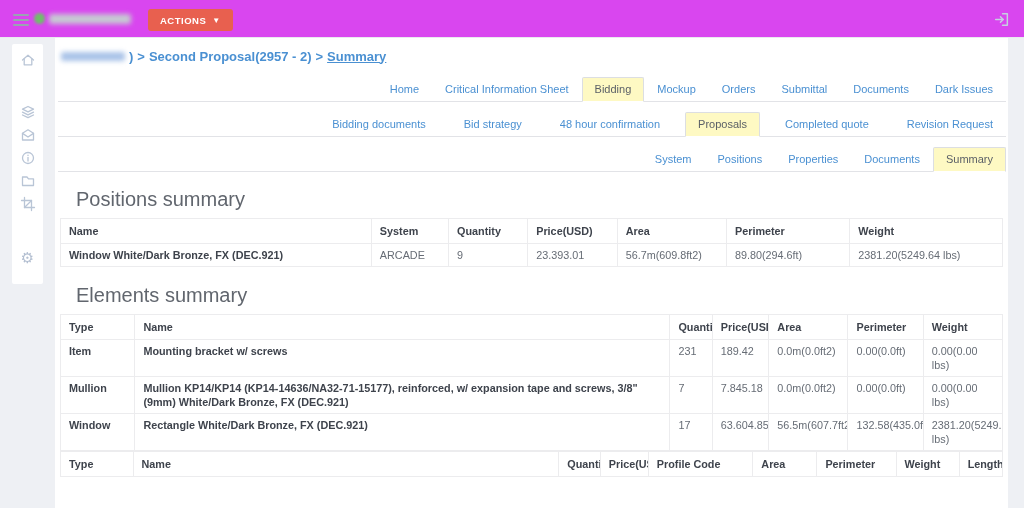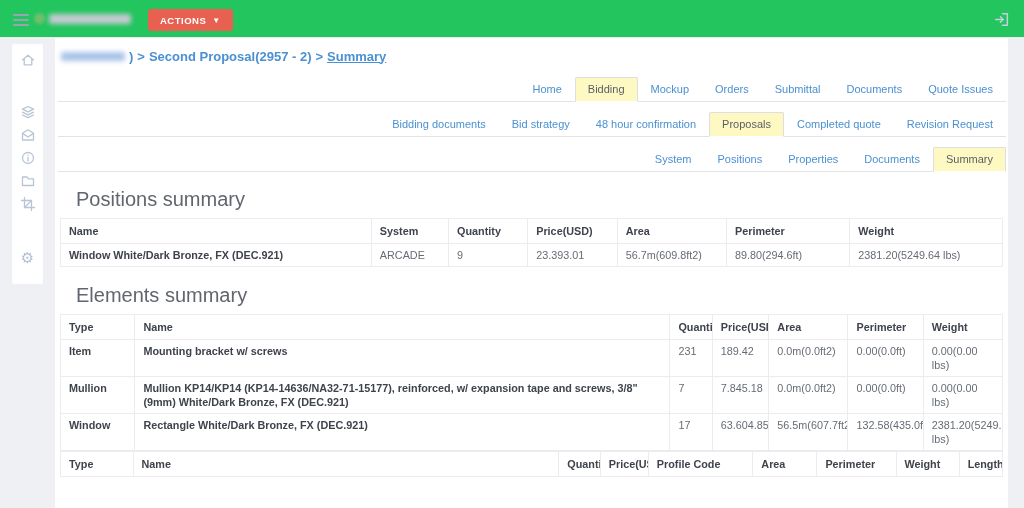--- a/index.html
+++ b/index.html
@@ -2,21 +2,21 @@
 <html><head>
 <meta charset="utf-8">
 <style>
   * { margin:0; padding:0; box-sizing:border-box; }
   html,body { width:1024px; height:508px; }
   body {
     position:relative; background:#eef0f4; overflow:hidden;
     font-family:"Liberation Sans","DejaVu Sans",sans-serif; color:#5c6470;
   }
   
-  .topbar { position:absolute; top:0; left:0; right:0; height:38px; background:#22c55e;
+  .topbar { position:absolute; top:0; left:0; right:0; height:38px; background:#d946ef;
             border-bottom:1px solid #e9eaee; z-index:5; }
   .hamburger { position:absolute; left:13px; top:14px; width:16px; cursor:pointer; }
   .hamburger div { height:2px; background:#9aa3b2; margin-bottom:3px; border-radius:1px; }
   .logo-wrap { position:absolute; left:34px; top:13px; display:flex; align-items:center; gap:4px; }
   .logo-dot { width:11px; height:11px; border-radius:50%; background:#6fbf6a; filter:blur(1.5px); }
   .blur-blob { display:inline-block; background:#c6cad2; border-radius:2px; filter:blur(2.5px); vertical-align:middle; }
   .logo-blob { width:82px; height:10px; }
   .actions-btn { position:absolute; left:148px; top:9px; height:22px; padding:0 12px;
                  background:#e8604f; color:#fff; border:none; border-radius:3px;
                  font-size:9.5px; font-weight:700; letter-spacing:.5px; cursor:pointer;
@@ -33,21 +33,21 @@
   .si-gear   { margin-top:38px; font-size:15px; color:#b3bfd1; line-height:16px; }
   
   .card { position:absolute; left:55px; top:38px; width:953px; bottom:-40px; background:#fff;
           padding:10px 2px 0 2px; }
   .breadcrumb { margin-left:4px; font-size:13px; font-weight:700; color:#4a90d2; height:16px;
                 display:flex; align-items:center; gap:4px; white-space:nowrap; }
   .bc-blob { width:64px; height:9px; background:#a9c3e8; }
   .breadcrumb .current { text-decoration:underline; cursor:pointer; }
   
   .tabrow { display:flex; align-items:flex-end; border-bottom:1px solid #e2e3e7; margin-left:1px;justify-content:flex-end; }
-  .tr1 { margin-top:13px; } .tr2 { margin-top:10px; } .tr3 { margin-top:10px; }
+  .tr1 { margin-top:13px; } .tr2 { margin-top:10px;gap:12px; } .tr3 { margin-top:10px; }
   .tab { font-size:11px; color:#4a90d2; padding:5px 12px 6px; cursor:pointer;
          border:1px solid transparent; margin-bottom:-1px; white-space:nowrap; }
   .tab.active { background:#fef9c3; border:1px solid #dcdee2; border-bottom-color:#fff;
                 border-radius:2px 2px 0 0; color:#5a5f66; }
   
   .section-title { font-size:20px; font-weight:400; color:#61666e; margin:17px 0 7px 19px; }
   .st1 { margin-top:16px; }
   table { width:calc(100% - 6px); margin-left:3px; border-collapse:collapse; table-layout:fixed; }
   th, td { border:1px solid #ececee; padding:4px 8px; text-align:left; vertical-align:top;
            font-size:10.8px; line-height:1.3; color:#666c75; overflow:hidden;margin-left:19px; }
@@ -130,26 +130,27 @@
     <span class="blur-blob bc-blob"></span>
       <span>)</span>
     <span>&gt;</span>
     <span>Second Proposal(2957 - 2)</span>
     <span>&gt;</span>
     <span class="current">Summary</span>
   </div>
 
   <div class="tabrow tr1">
       <a class="tab">Home</a>
+      <a class="tab">Critical Information Sheet</a>
       <a class="tab active">Bidding</a>
       <a class="tab">Mockup</a>
       <a class="tab">Orders</a>
       <a class="tab">Submittal</a>
       <a class="tab">Documents</a>
-      <a class="tab">Quote Issues</a>
+      <a class="tab">Dark Issues</a>
     </div>
   <div class="tabrow tr2">
       <a class="tab">Bidding documents</a>
       <a class="tab">Bid strategy</a>
       <a class="tab">48 hour confirmation</a>
       <a class="tab active">Proposals</a>
       <a class="tab">Completed quote</a>
       <a class="tab">Revision Request</a>
     </div>
   <div class="tabrow tr3">

